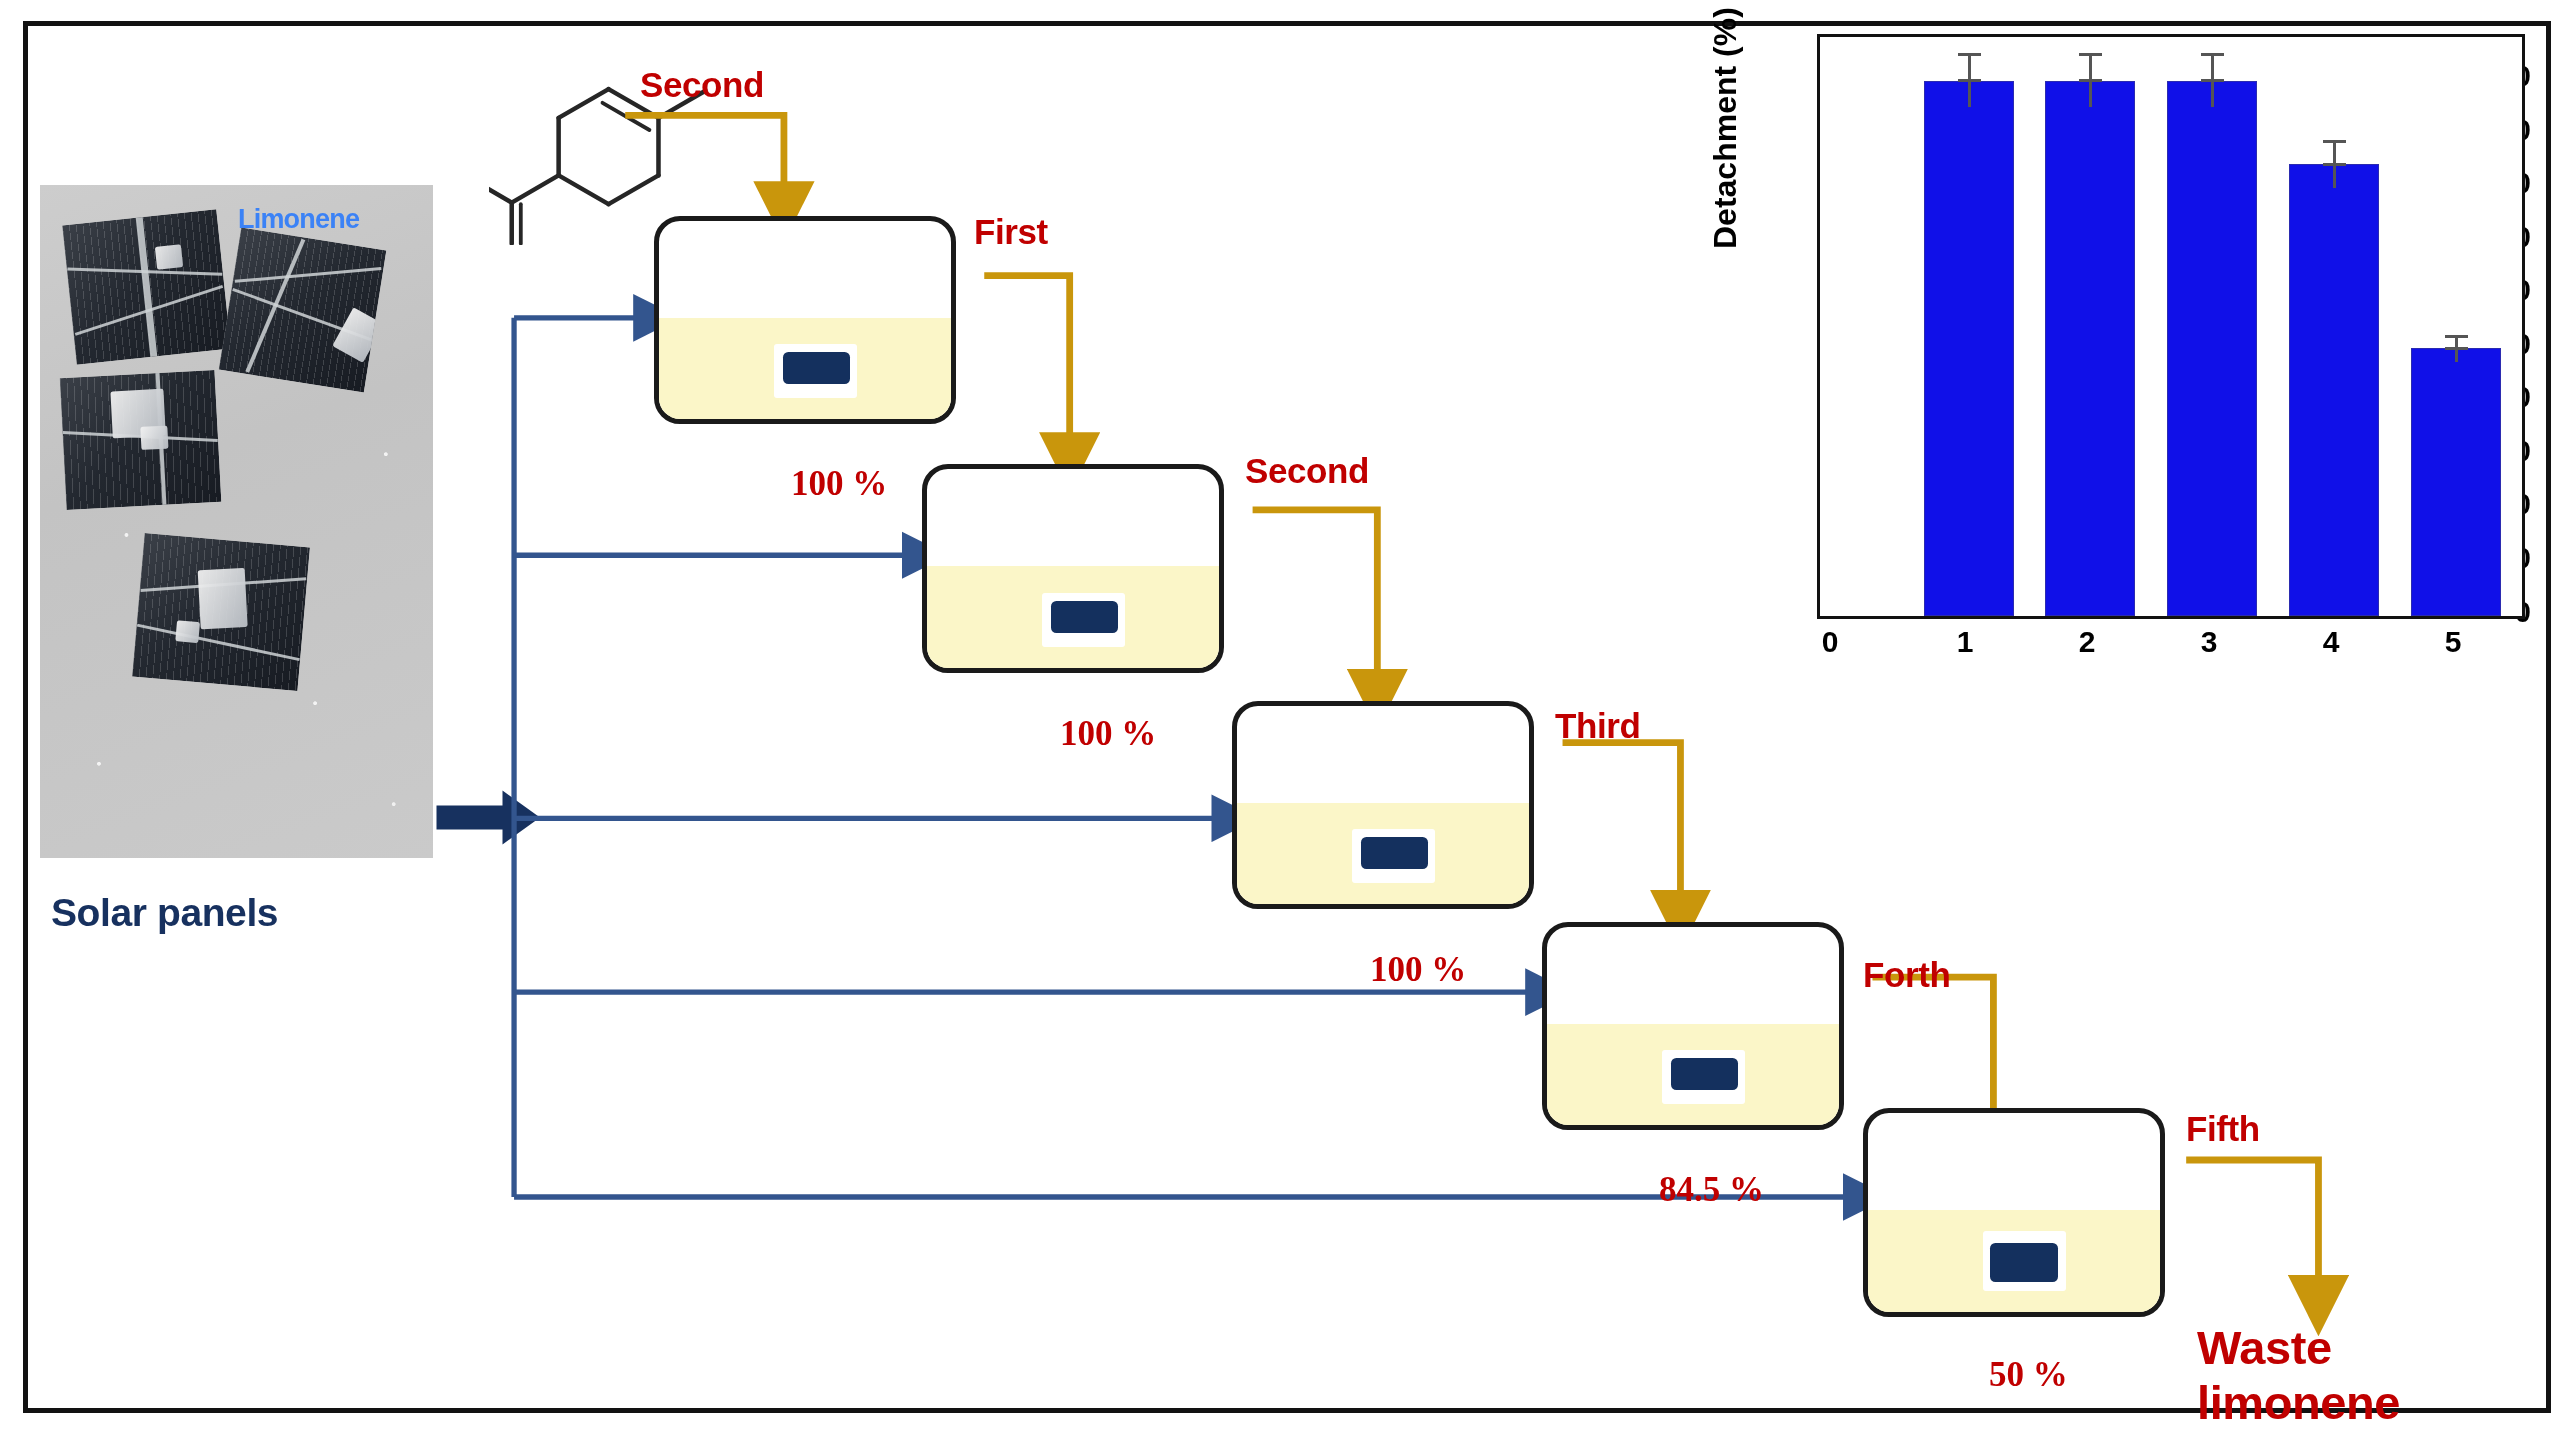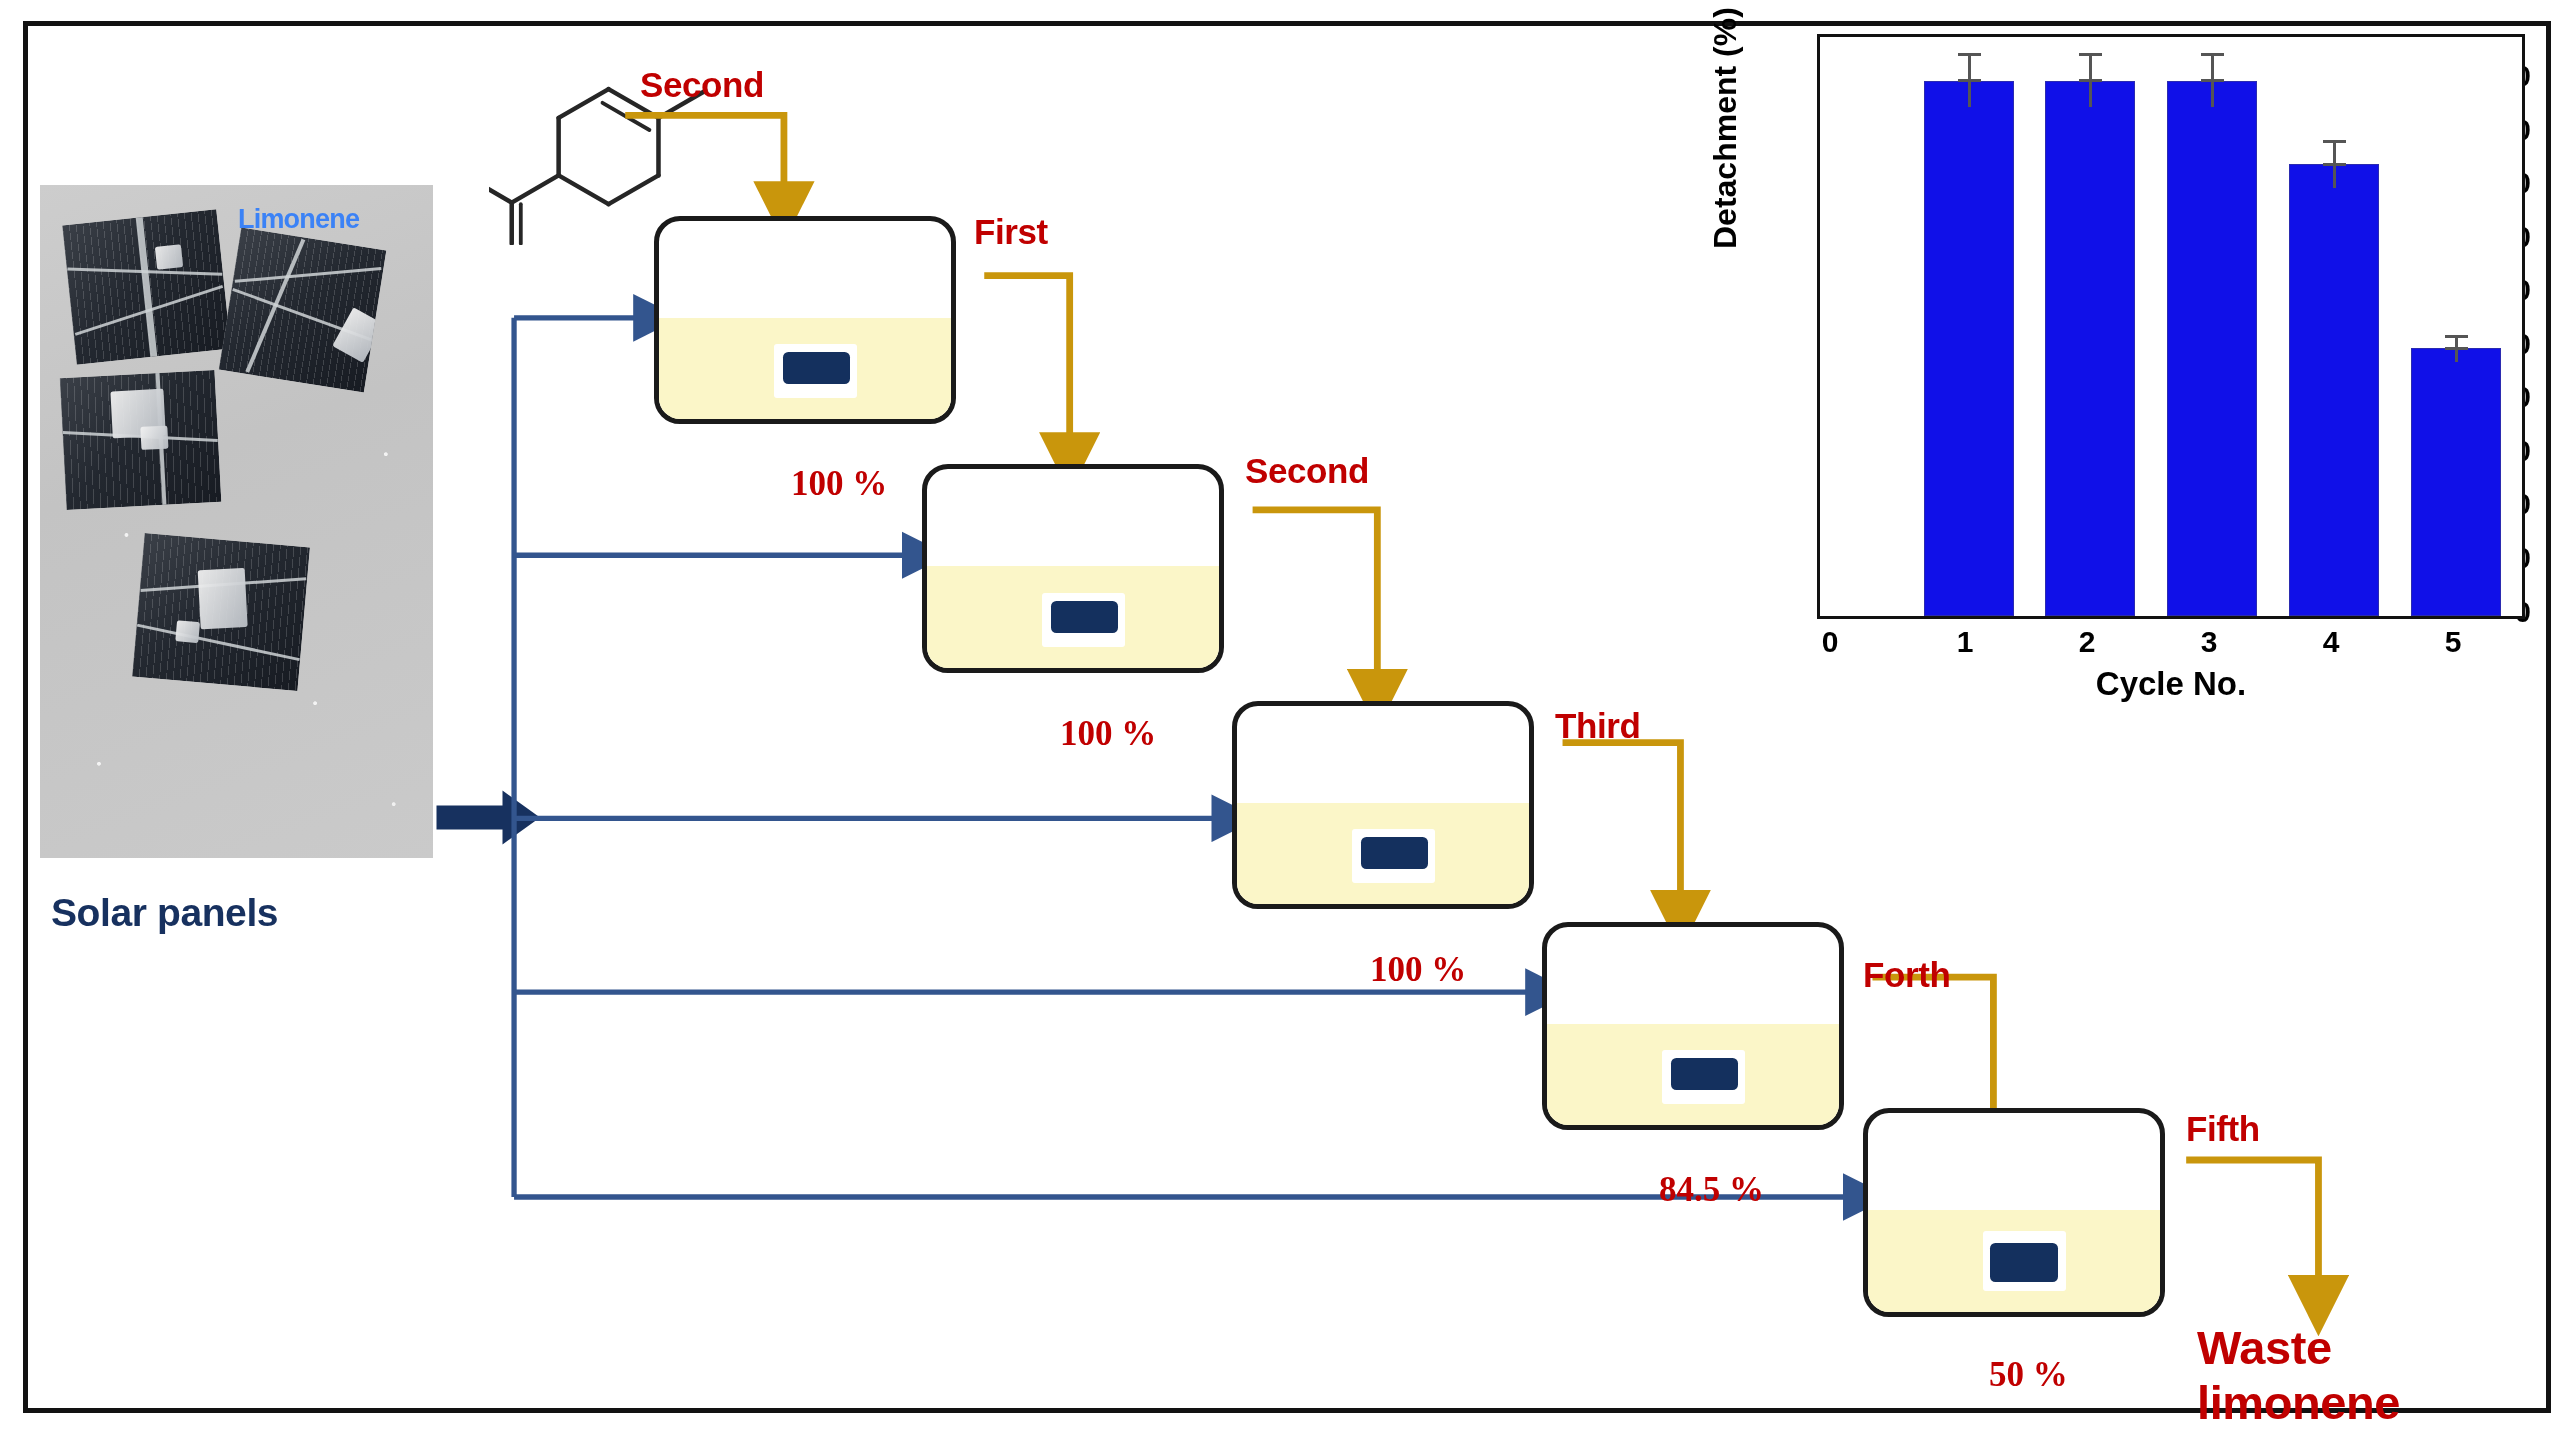--- a/index.html
+++ b/index.html
@@ -318,17 +318,16 @@
         </div>
     </div>
     <div id="xticks">
         <div class="xtick" style="left: 104px; top: 603px;">0</div>
         <div class="xtick" style="left: 239px; top: 603px;">1</div>
         <div class="xtick" style="left: 361px; top: 603px;">2</div>
         <div class="xtick" style="left: 483px; top: 603px;">3</div>
         <div class="xtick" style="left: 605px; top: 603px;">4</div>
         <div class="xtick" style="left: 727px; top: 603px;">5</div>
       </div>
-    <div id="xlabel">Cycle No.</div>
   </div>
 
 </div>
 
 
 </body></html>

